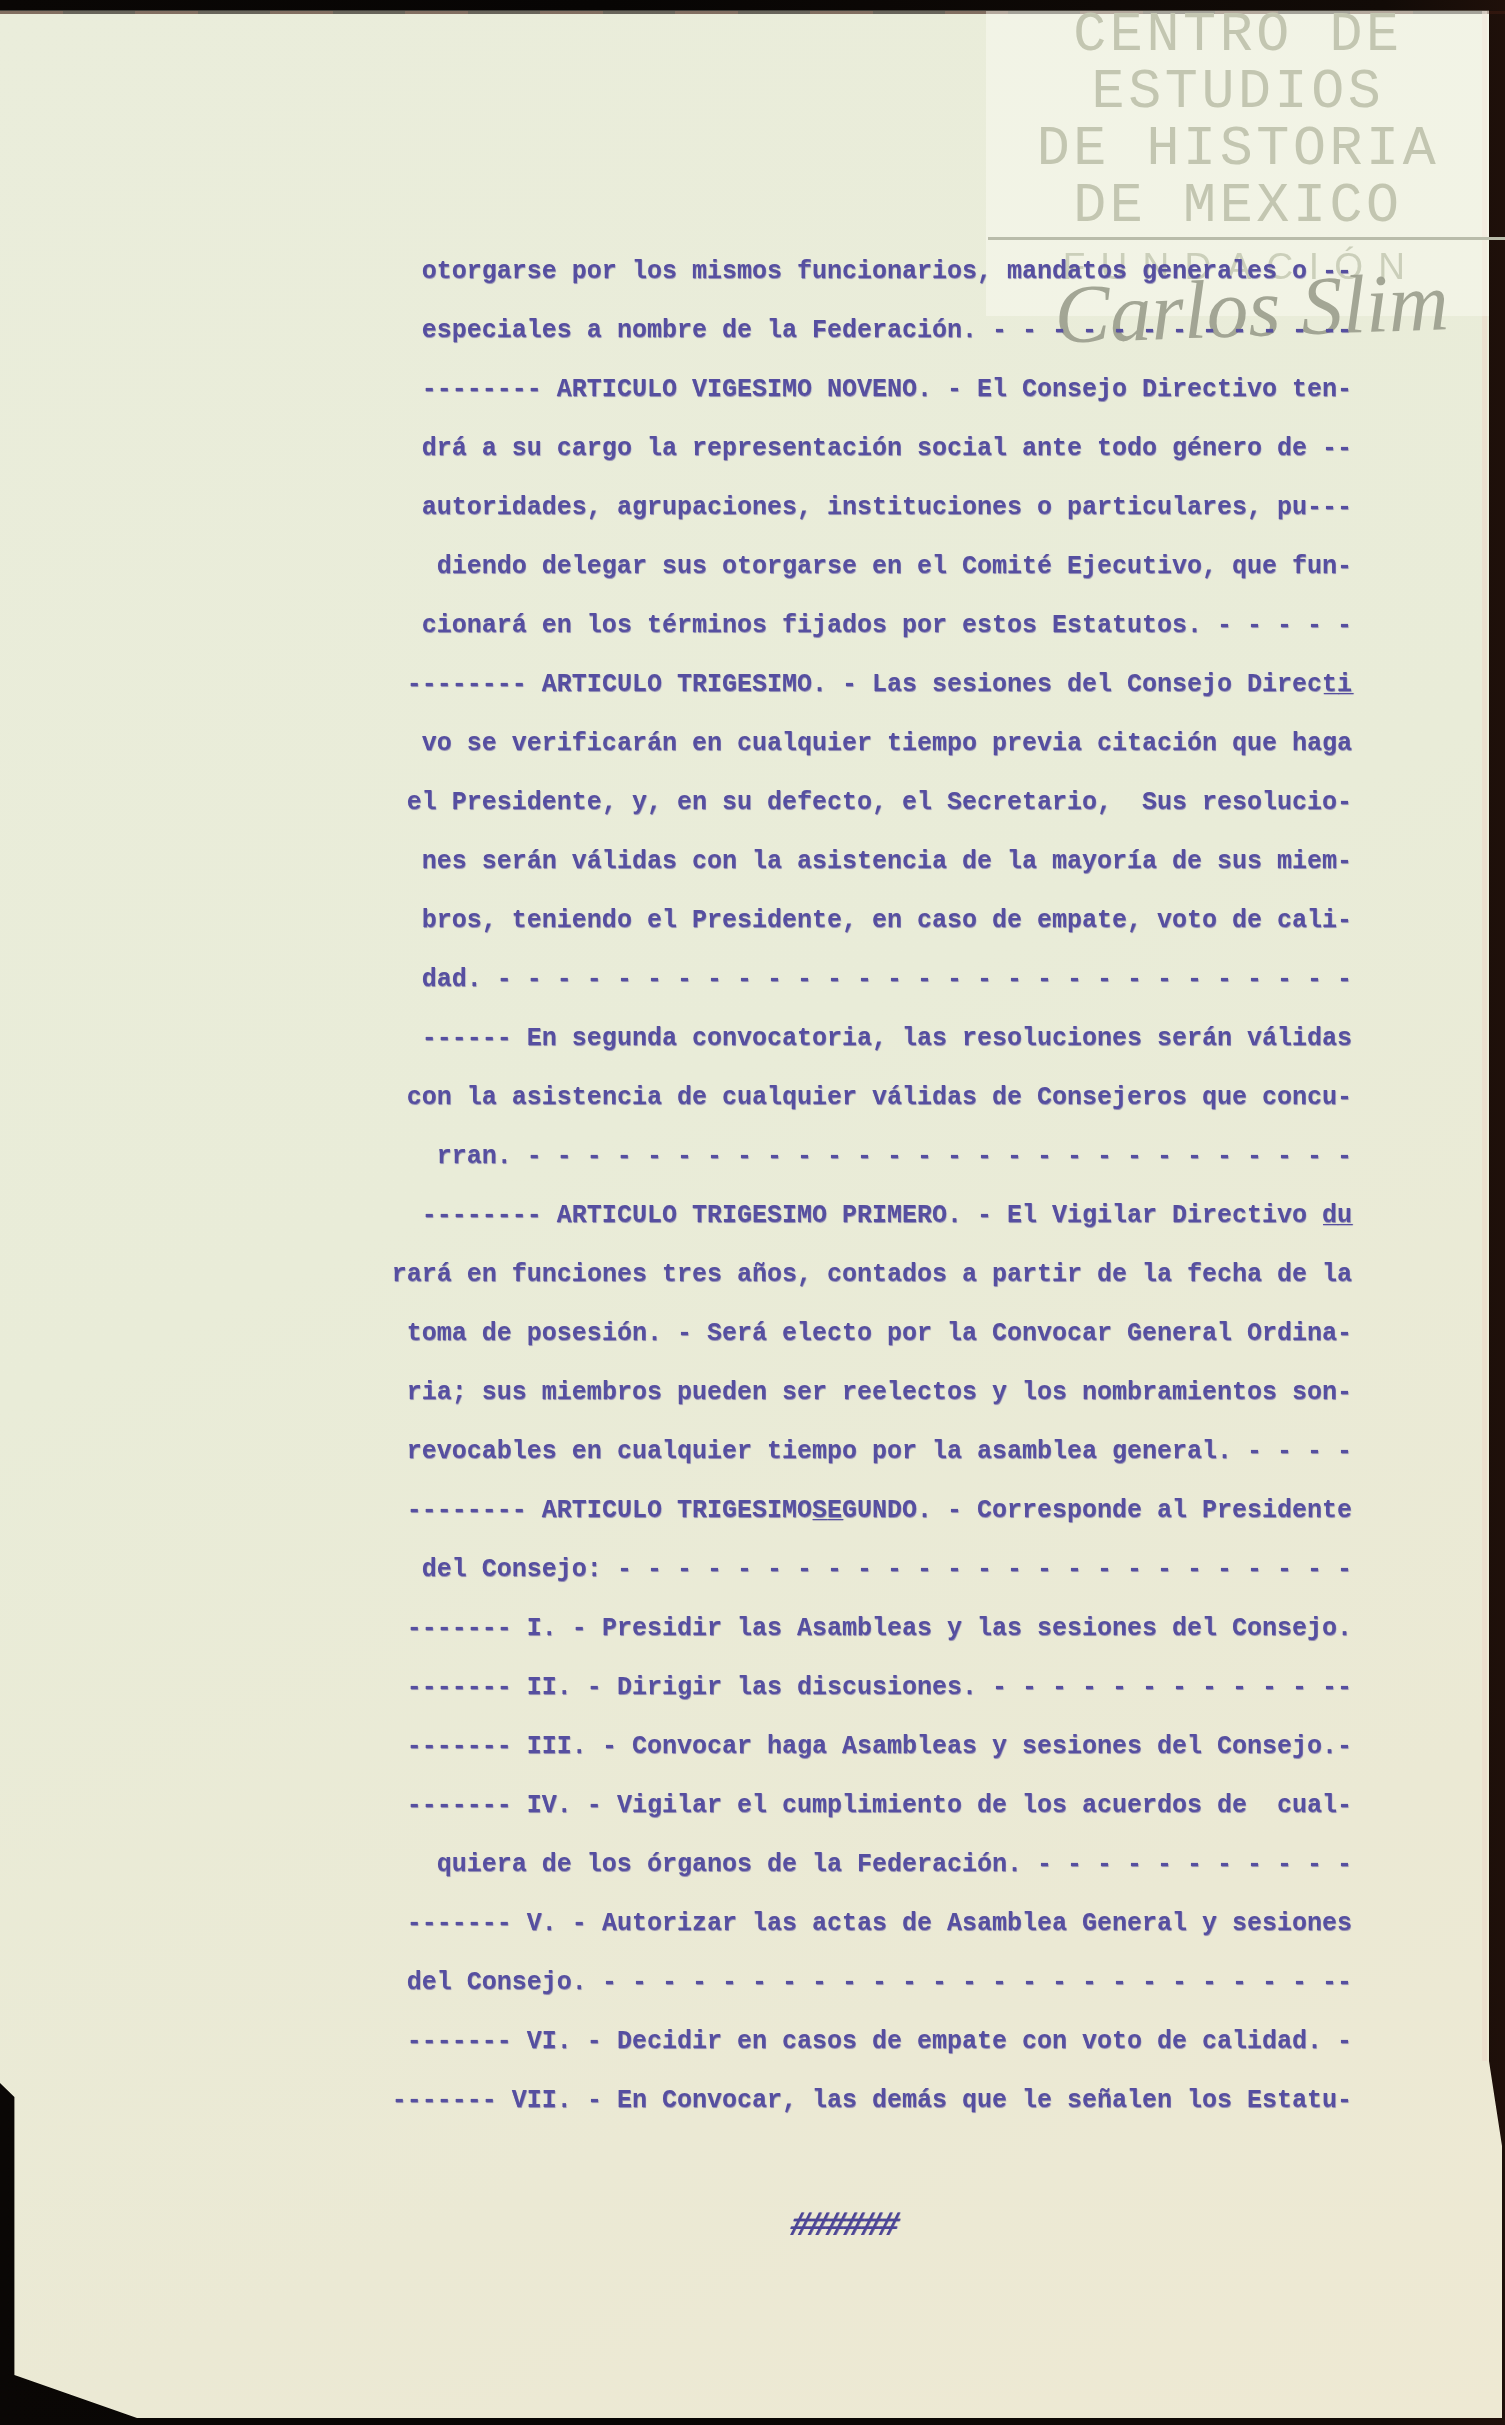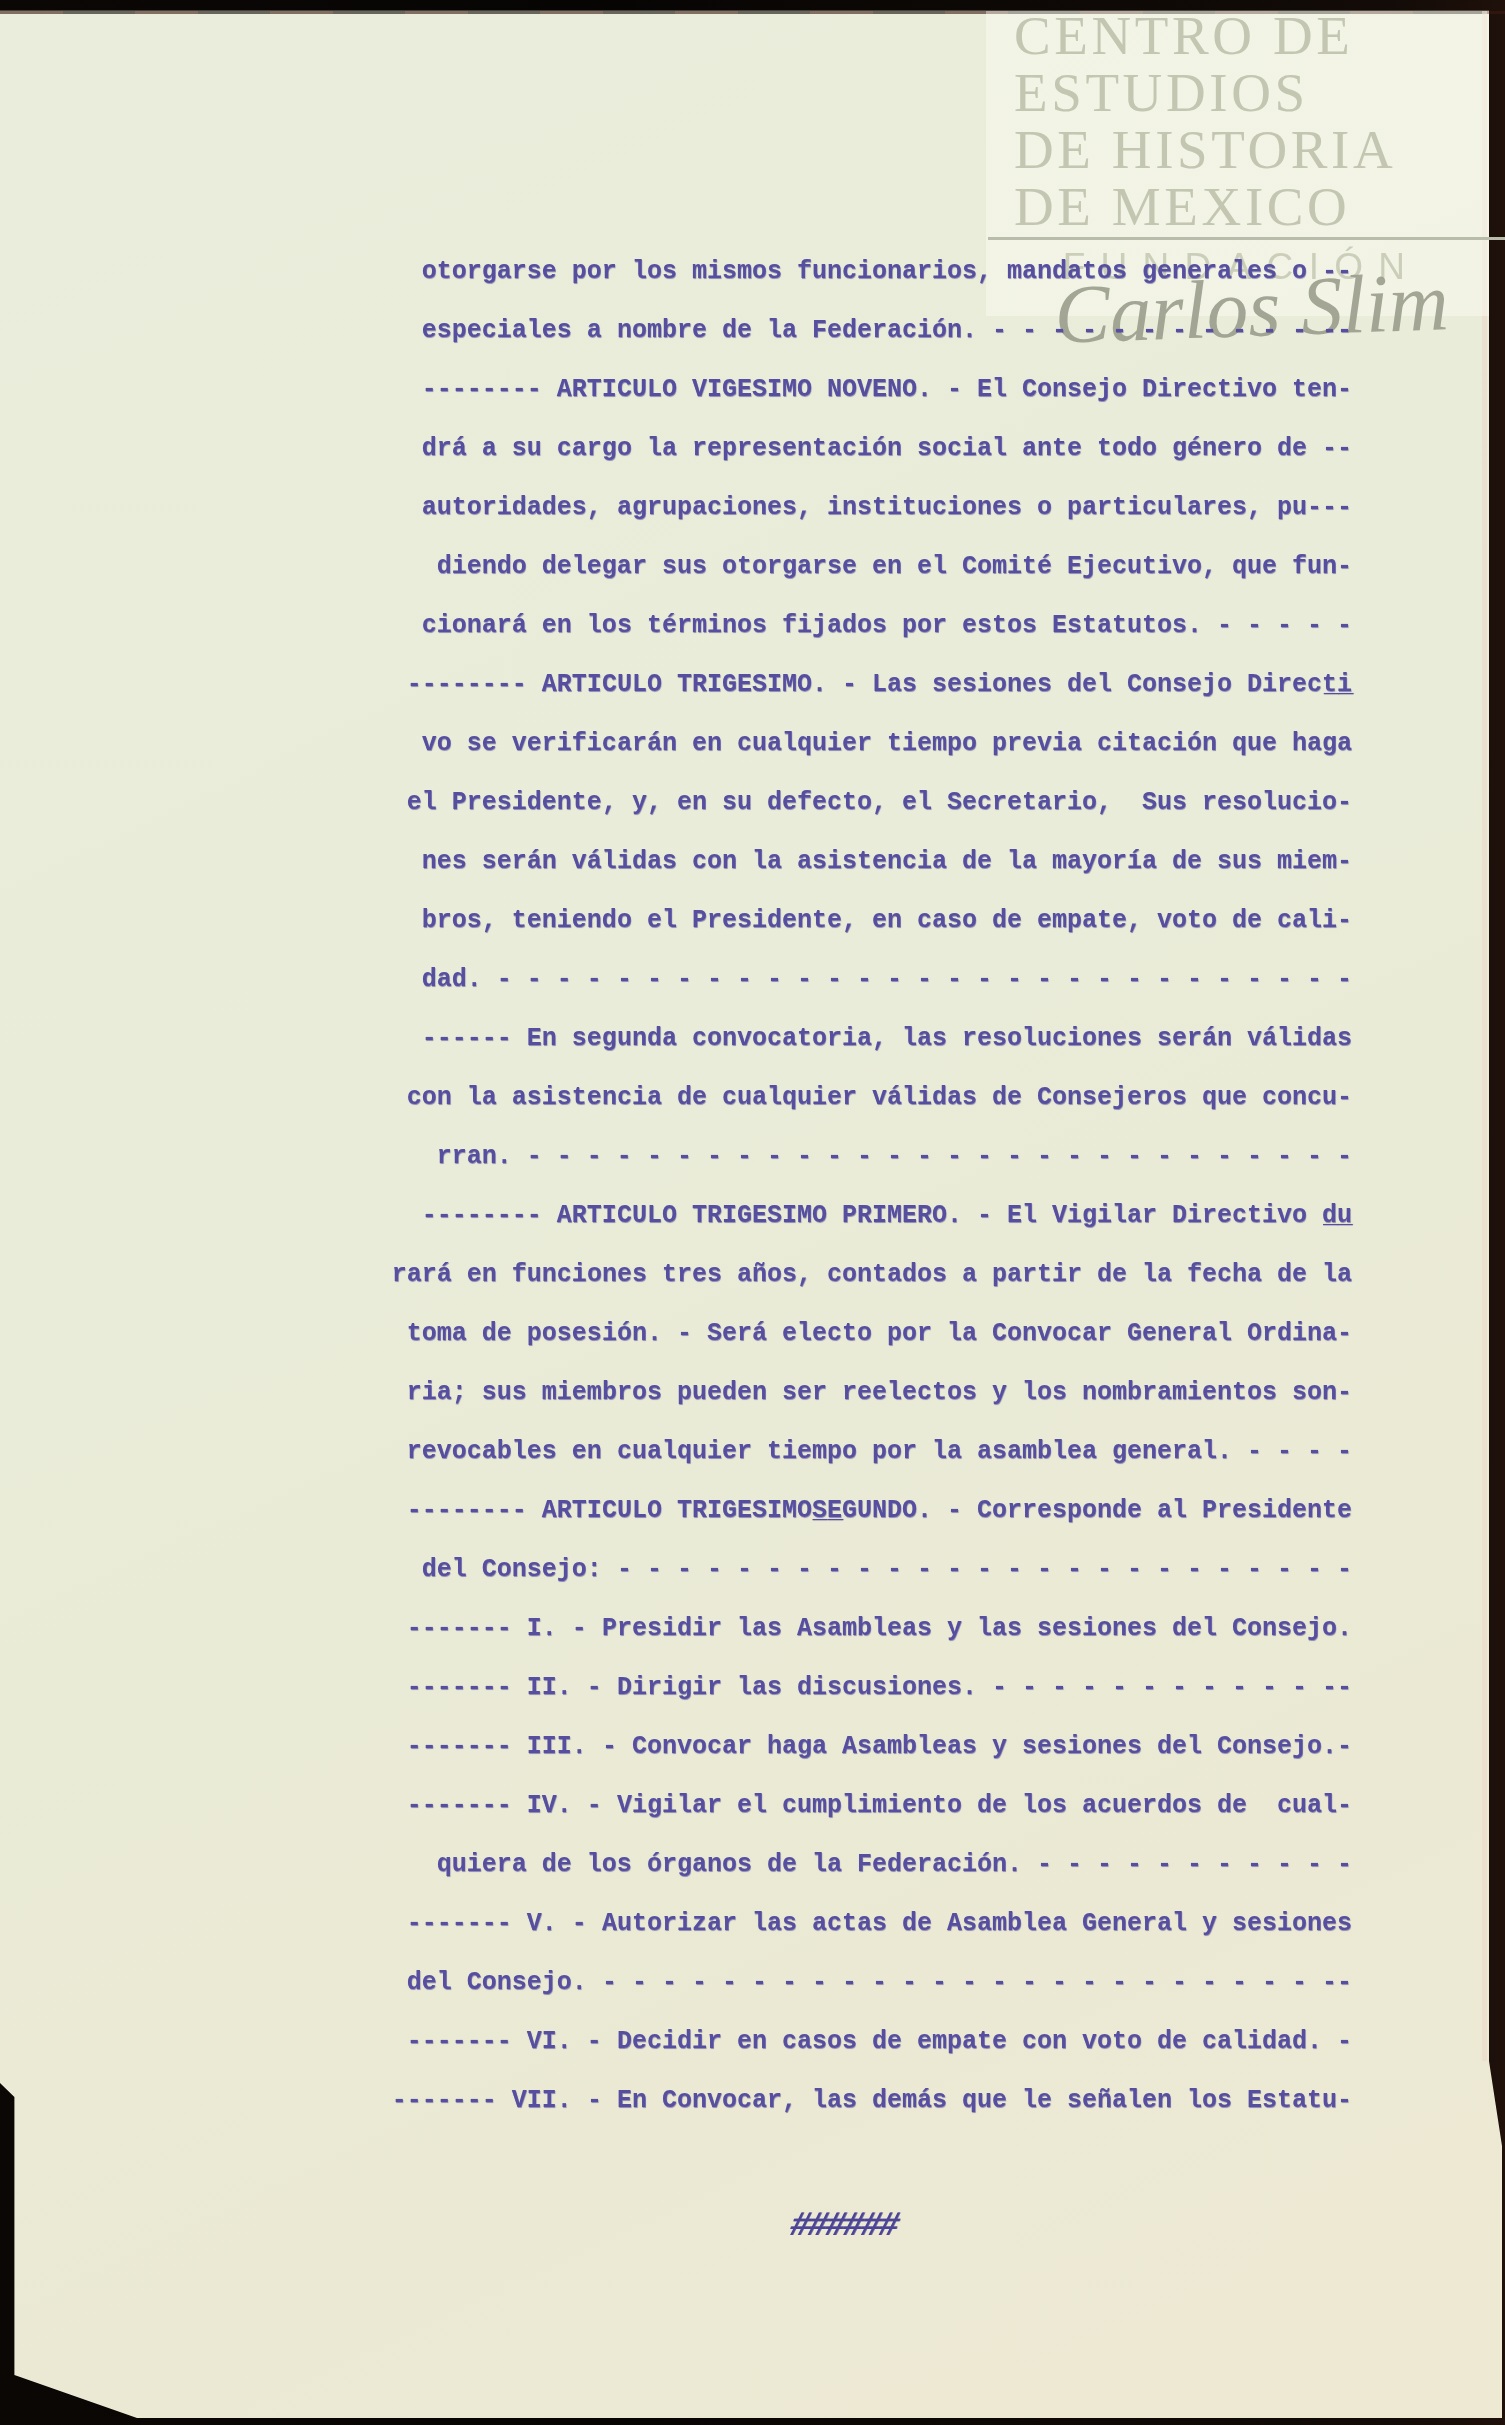--- a/index.html
+++ b/index.html
@@ -11,22 +11,22 @@
          background:linear-gradient(155deg,#eaeddb 0%,#e9ecd8 45%,#ebe9d4 78%,#eee9d3 100%);
          clip-path:polygon(0px 10.8px,1489px 10.8px,1489px 2061px,1502px 2146px,1502px 2418px,
                            137px 2418px,14.4px 2375px,14.4px 2097px,0px 2083px);}
   #paper-sheen{position:absolute;left:1482px;top:10.8px;width:5.4px;height:2050px;
                background:rgba(236,215,200,.55);}
   #top-rule{position:absolute;left:0;top:10.8px;width:1505px;height:3.6px;
             background:repeating-linear-gradient(90deg,#3c1a10 0 63px,#120a06 63px 135px);opacity:.6;}
   
   #wm-strip{position:absolute;left:986px;top:10.8px;width:503px;height:305px;
             background:rgba(255,255,248,.40);}
-  #wm-lines{position:absolute;left:1014px;top:7.2px;width:492px;text-align:left;
-            font-family:Liberation Serif, serif;font-size:55px;line-height:57px;
+  #wm-lines{position:absolute;left:992px;top:7.2px;width:492px;text-align:center;
+            font-family:Liberation Mono, monospace;font-size:55px;line-height:57px;
             color:#c3c6b1;letter-spacing:3.6px;white-space:nowrap;}
   #wm-divider{position:absolute;left:988px;top:237px;width:517px;height:2.7px;background:#b9bcaa;}
   #wm-foundation{position:absolute;left:990px;top:246px;width:503px;text-align:center;
                  font-family:"Liberation Sans",sans-serif;font-size:37px;letter-spacing:15.3px;
                  color:#cbcfba;white-space:nowrap;}
   #wm-signature{position:absolute;left:991px;top:260px;width:521px;text-align:center;
                 font-family:"Liberation Serif",serif;font-style:italic;font-size:83px;
                 color:#9b9e8d;transform:rotate(-2deg);opacity:.9;white-space:nowrap;}
   
   #typed{position:absolute;left:310px;top:242px;width:1042px;

